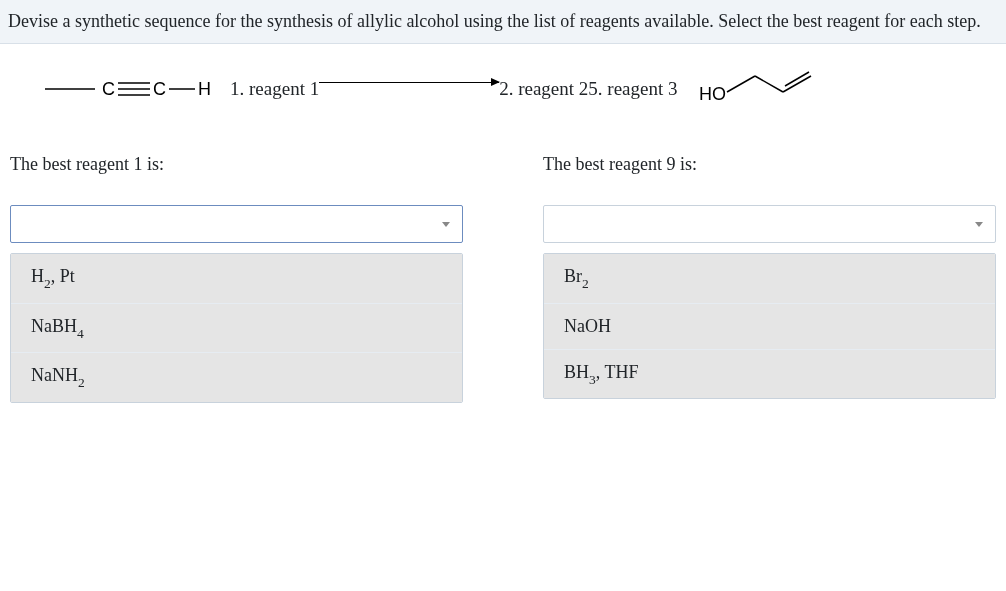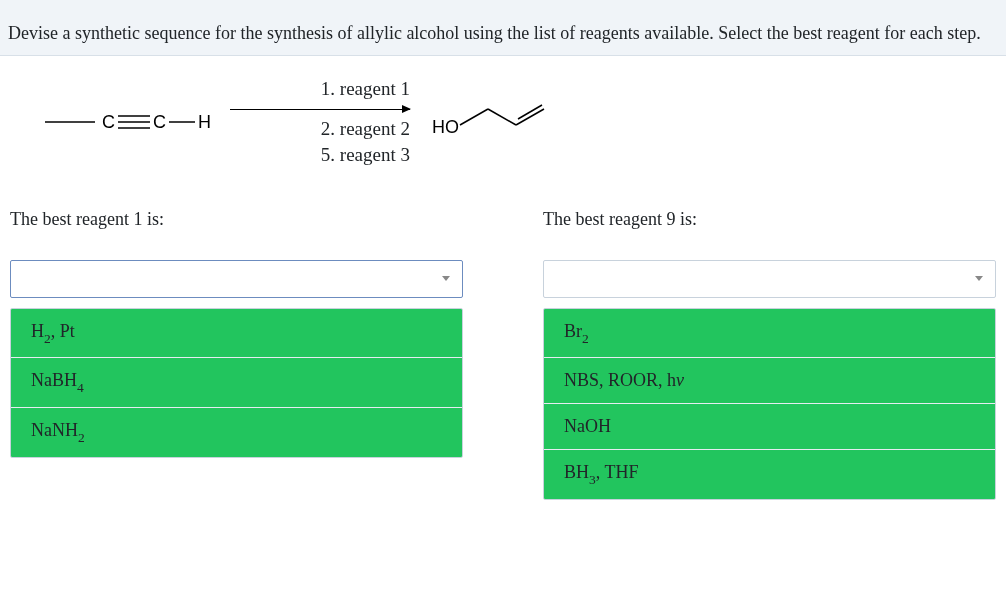--- a/index.html
+++ b/index.html
@@ -10,21 +10,21 @@
     body {
       font-family: Georgia, 'Times New Roman', serif;
       font-size: 18px;
       color: #212529;
       background: #fff;
       padding: 0;
     }
     .header-band {
       background: #f0f4f8;
       border-bottom: 1px solid #d8e0e8;
-      padding: 20px 8px 0 8px;
+      padding: 8px 8px 0 8px;
     }
     .question-text {
       line-height: 1.5;
       padding-bottom: 8px;
     }
     .reaction-area {
       display: flex;
       align-items: center;
       padding: 20px 40px 40px 40px;
       gap: 20px;
@@ -32,22 +32,22 @@
     .structure-svg {
       display: block;
     }
     .reagent-label-block {
       text-align: left;
       font-size: 19px;
       line-height: 1.4;
     }
     .arrow-wrapper {
       display: flex;
-      flex-direction: column;
-      align-items: flex-end;
+      flex-direction: row;
+      align-items: flex-start;
     }
     .arrow-line {
       position: relative;
       width: 180px;
       height: 1px;
       background: #000;
       margin: 6px 0;
     }
     .arrow-line::after {
       content: '';
@@ -96,21 +96,21 @@
       border-top: 5px solid #888;
     }
     .option-list {
       border: 1px solid #c8d2dc;
       border-radius: 2px;
       overflow: hidden;
     }
     .option-item {
       padding: 12px 20px;
       border-bottom: 1px solid #e6ecf2;
-      background: #22c55e;
+      background: #e5e5e5;
       cursor: pointer;
       font-size: 18px;
     }
     .option-item:last-child {
       border-bottom: none;
     }
     .sub {
       font-size: 0.75em;
       vertical-align: sub;
       position: relative;
@@ -168,18 +168,17 @@
       </div>
   </div>
 
   <div class="column">
     <div class="prompt-label">The best reagent 9 is:</div>
     <div class="dropdown-box inactive">
       <div class="caret"></div>
     </div>
     <div class="option-list" id="list2">
         <div class="option-item">Br<span class="sub">2</span></div>
-        <div class="option-item">NBS, ROOR, h<span class="ital">v</span></div>
         <div class="option-item">NaOH</div>
         <div class="option-item">BH<span class="sub">3</span>, THF</div>
       </div>
   </div>
 </div>
 
 </body></html>

